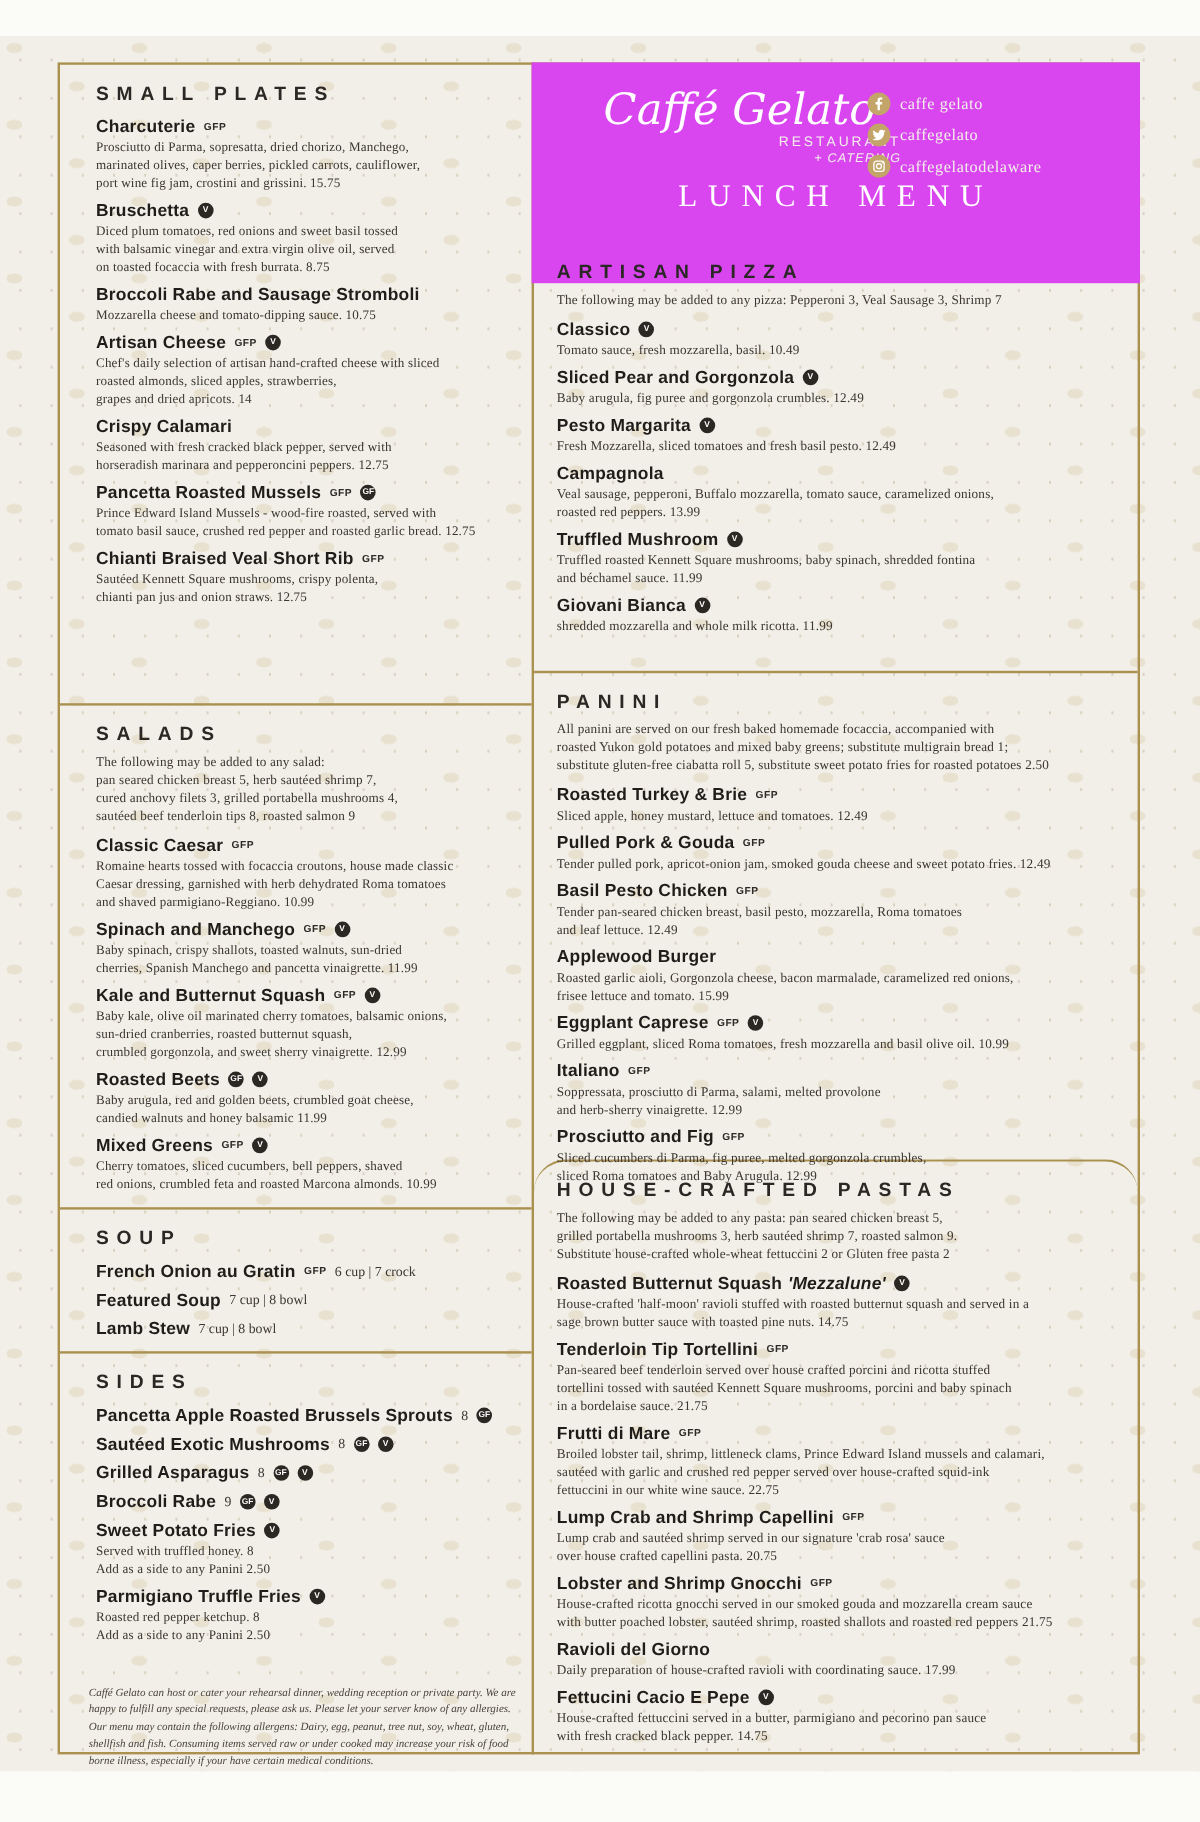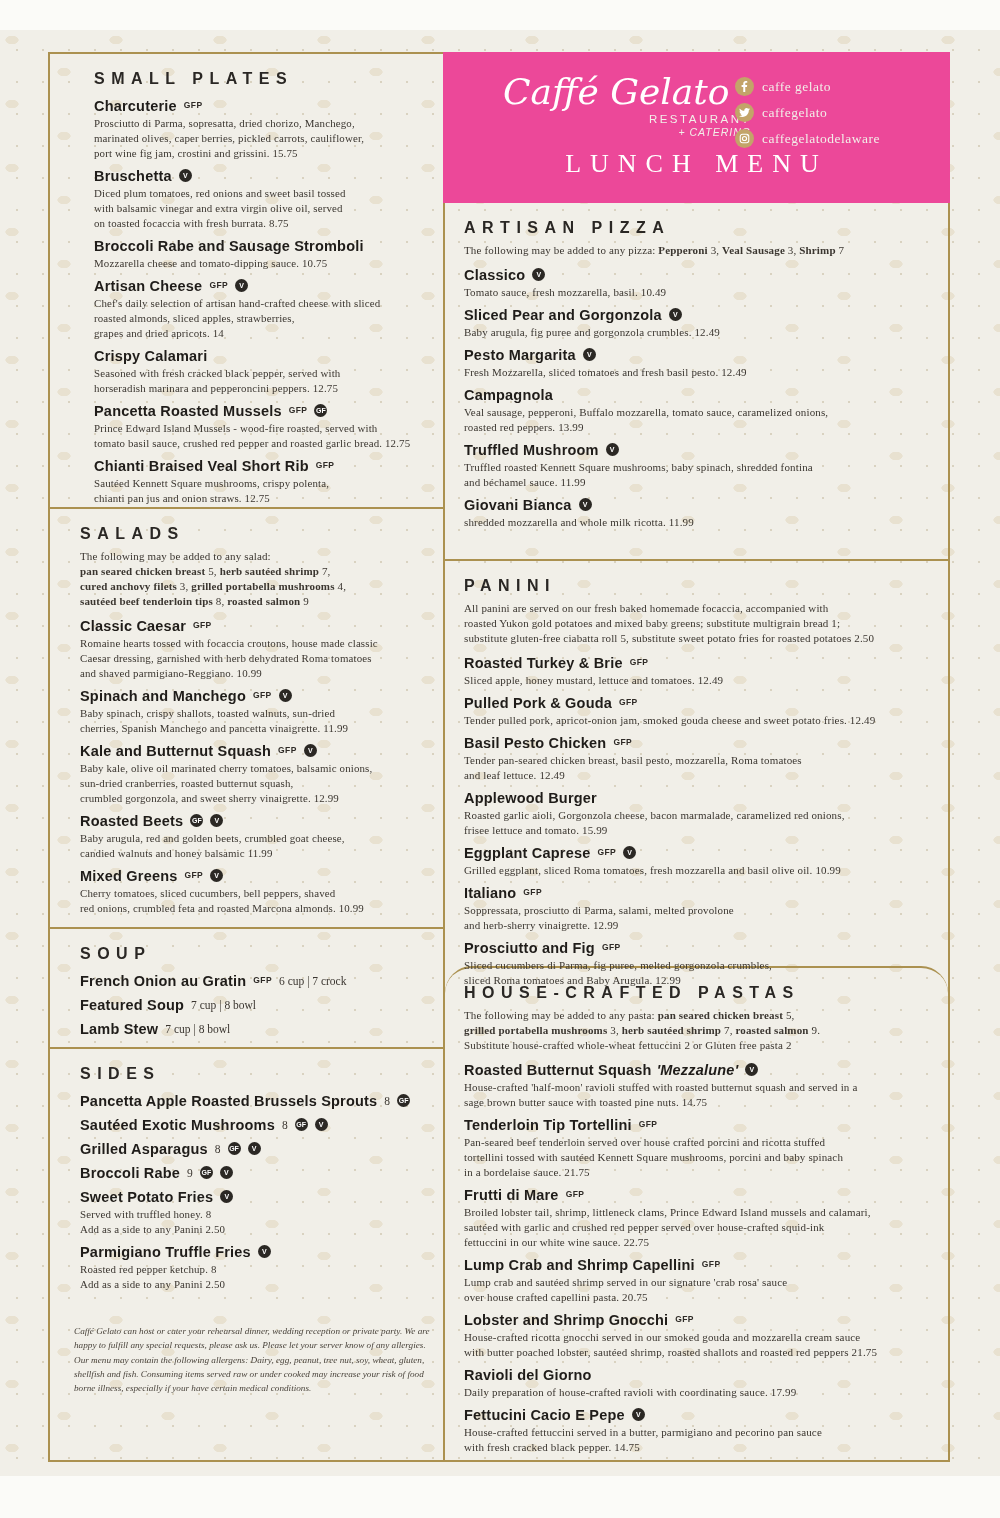--- a/index.html
+++ b/index.html
@@ -22,21 +22,21 @@
   .frame{
     position:absolute;left:48px;top:52px;width:902px;height:1410px;
     border:2px solid #ab9150;box-sizing:border-box;
   }
   .divider-v{position:absolute;left:443px;top:52px;width:2px;height:1410px;background:#ab9150;}
   .col-left{position:absolute;left:50px;top:54px;width:393px;}
   .col-right{position:absolute;left:445px;top:203px;width:503px;}
   .section{box-sizing:border-box;padding:12px 8px 0 30px;overflow:visible;}
   .col-right .section{padding:12px 10px 0 19px;}
   .section.ruled{border-top:2px solid #ab9150;}
-  .sec-small-plates{height:453px;margin-left:14px;}
+  .sec-small-plates{height:532px;}
   .sec-salads{height:420px;}
   .sec-soup{height:120px;}
   .sec-sides{height:261px;}
   .sec-artisan-pizza{height:356px;}
   .sec-panini{height:407px;}
   .sec-house-crafted-pastas{height:494px;border-radius:27px;}
   .section-title{
     font-size:16px;font-weight:bold;letter-spacing:6.5px;color:#2a2724;
     margin:4px 0 9px;
   }
@@ -49,31 +49,31 @@
     width:13px;height:13px;border-radius:50%;background:#2b2824;color:#fff;
     font-size:7px;font-weight:bold;display:flex;align-items:center;justify-content:center;
     flex:0 0 auto;transform:translateY(-1px);letter-spacing:0;
   }
   .item-tail{font-family:"Liberation Serif",serif;font-size:11.5px;color:#3b3630;white-space:nowrap;}
   .item-desc{font-family:"Liberation Serif",serif;font-size:10.9px;line-height:15px;color:#3b3630;letter-spacing:0.15px;}
   .item-desc div{white-space:nowrap;}
   .col-right .item-desc{font-size:11px;}
   .intro{font-family:"Liberation Serif",serif;font-size:11px;line-height:15px;color:#3b3630;margin:-3px 0 8px;letter-spacing:0.15px;}
   .intro-line{white-space:nowrap;}
-  .intro .b{font-weight:bold;}
+  .intro .b{font-weight:normal;}
   .footer-note{
     padding:16px 12px 0 24px;font-family:"Liberation Serif",serif;font-style:italic;
     font-size:9.2px;line-height:1.55;color:#4a443c;max-width:360px;
   }
-  .black-header{position:absolute;left:443px;top:52px;width:507px;height:151px;background:#ec4899;}
+  .black-header{position:absolute;left:443px;top:52px;width:507px;height:184px;background:#d946ef;}
   .logo-block{position:absolute;left:60px;top:20px;width:248px;}
   .logo-script{font-family:"DejaVu Serif",serif;font-style:italic;font-size:36px;color:#ffffff;line-height:1.1;white-space:nowrap;}
   .logo-sub1{font-size:11.5px;letter-spacing:2.5px;color:#f2efe9;text-align:right;margin-top:1px;}
   .logo-sub2{font-size:10.5px;font-style:italic;letter-spacing:1px;color:#f2efe9;text-align:right;margin-top:1px;}
-  .social-block{position:absolute;left:292px;top:25px;}
+  .social-block{position:absolute;left:280px;top:25px;}
   .social-row{display:flex;align-items:center;gap:8px;margin-bottom:7px;}
   .social-circle{width:19px;height:19px;border-radius:50%;background:#c3a469;display:flex;align-items:center;justify-content:center;flex:0 0 auto;}
   .social-circle svg{width:11px;height:11px;display:block;}
   .social-handle{color:#f2efe9;font-family:"Liberation Serif",serif;font-size:13.5px;letter-spacing:0.5px;white-space:nowrap;}
   .menu-title{
     position:absolute;left:0;right:0;top:97px;text-align:center;color:#ffffff;
     font-family:"Liberation Serif",serif;font-size:26px;letter-spacing:9px;white-space:nowrap;
   }
 </style>
 </head>

